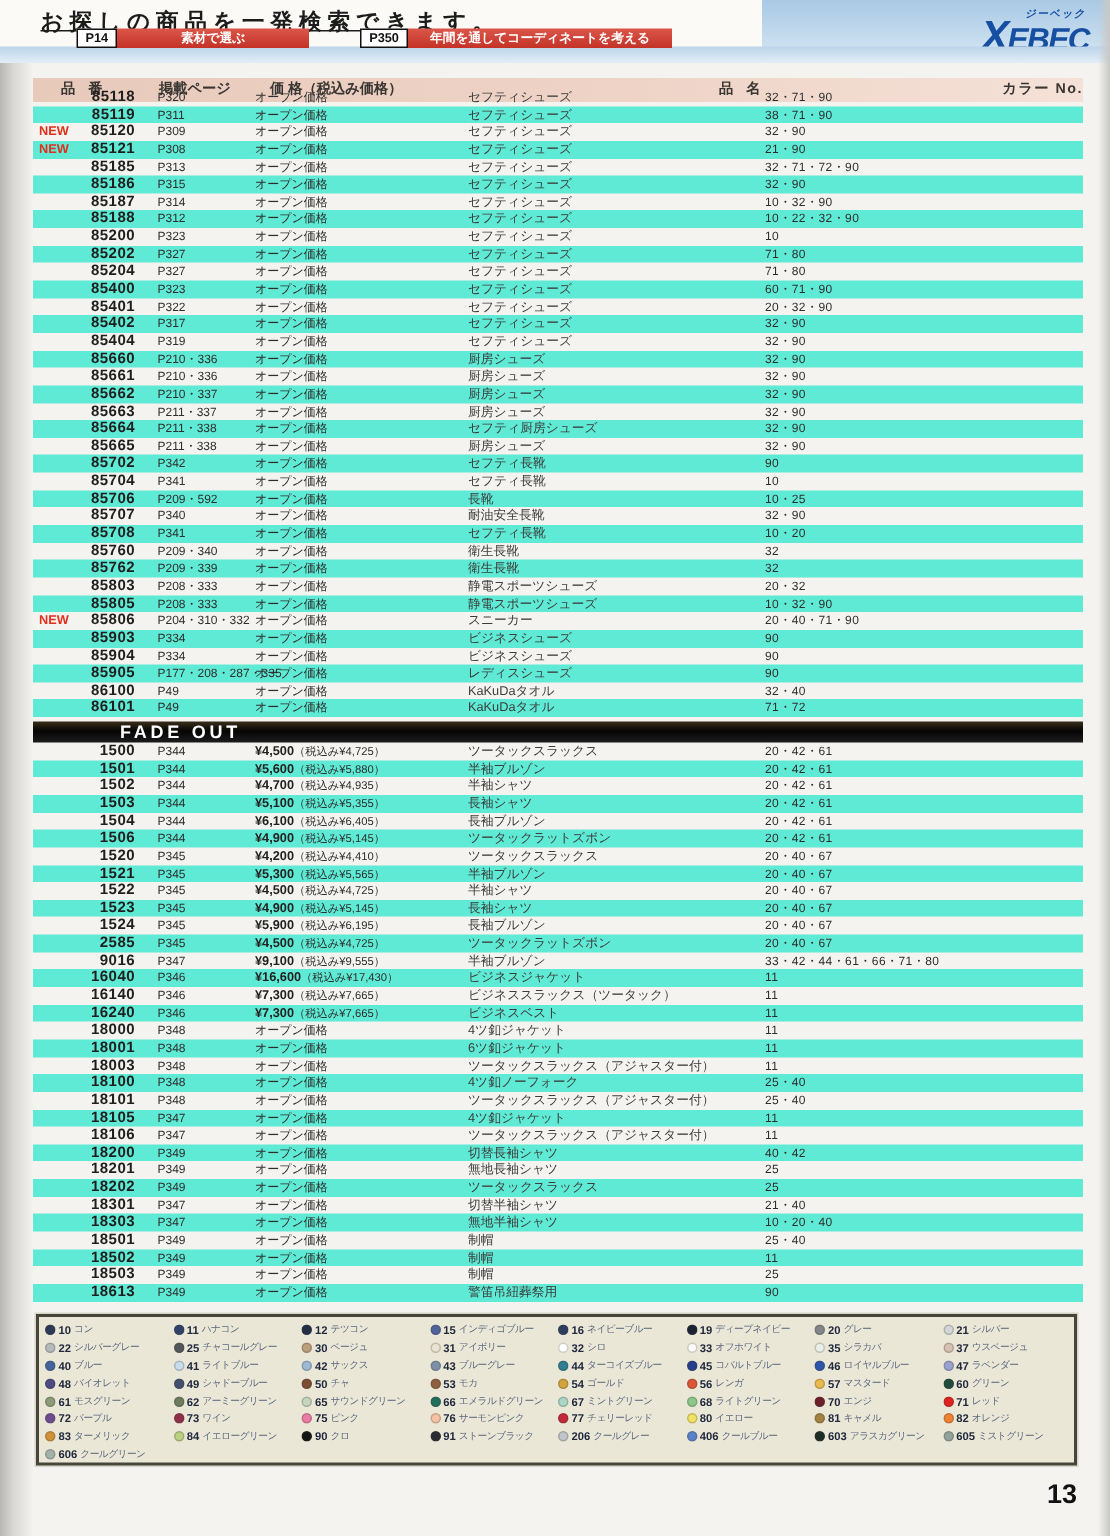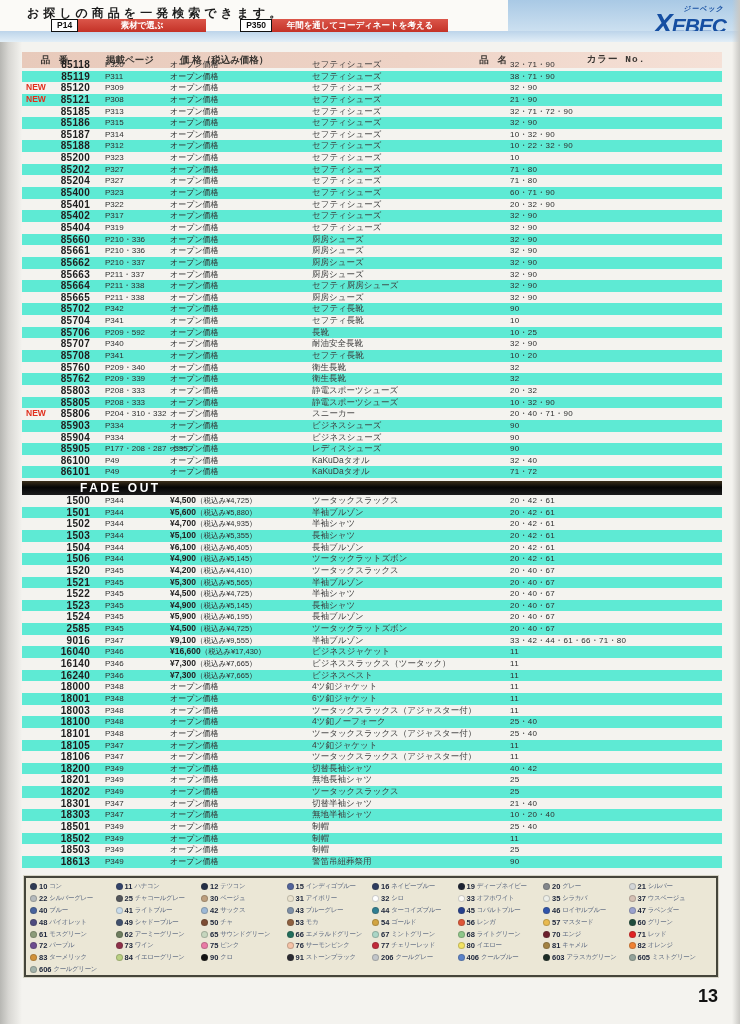--- a/index.html
+++ b/index.html
@@ -10,22 +10,22 @@
     background:linear-gradient(90deg,#b7b7b3 0%, #d8d7d3 40%, rgba(244,243,239,0) 100%); }
   .scan-edge-right { position:absolute; right:0; top:0; bottom:0; width:8px;
     background:linear-gradient(270deg,#c9c8c4 0%, rgba(244,243,239,0) 100%); }
 
   
   .hdr { position:absolute; top:0; left:0; right:0; height:42px; background:#fbfaf7; }
   .blue-strip { position:absolute; top:31px; left:0; right:0; height:11px;
     background:linear-gradient(180deg,#bcd4ea,#e2eef7); }
   .blue-block { position:absolute; top:0; right:0; width:232px; height:42px;
     background:linear-gradient(180deg,#a9c9e5,#d8e8f4); }
-  .top-note { position:absolute; top:5px; left:27px; font-size:12px; font-weight:bold;
-    letter-spacing:4px; color:#1c1c1c; }
+  .top-note { position:absolute; top:5px; left:27px; font-size:15px; font-weight:bold;
+    letter-spacing:4px; color:#1c1c1c;text-decoration:underline; }
   .tag-row { position:absolute; top:19px; left:27px; display:flex; align-items:stretch; height:13px;margin-left:24px; }
   .tag-pageref { background:#fff; border:1.5px solid #111; color:#111; font-weight:bold;
     font-size:8.5px; line-height:10px; padding:0 5px; }
   .tag-label { background:linear-gradient(180deg,#db564a,#c43227); color:#fff; font-weight:bold;
     font-size:8.5px; line-height:13px; text-align:center; padding:0 10px; }
   .tag-label.w1 { width:128px; }
   .tag-label.w2 { width:176px; }
   .tag-gap { width:34px; }
   .logo { position:absolute; top:4px; right:14px; text-align:right; color:#164fa2; }
   .logo .furigana { display:block; font-size:7px; font-weight:bold; font-style:italic;
@@ -35,21 +35,21 @@
   .logo .logo-text::first-letter { font-size:28px; }
 
   
   .thead { position:absolute; top:52px; left:22px; width:700px; height:16px; display:flex;
     background:linear-gradient(90deg,#e8cabb 0%,#eed3c6 55%,#f5e1d7 100%);
     font-size:9.5px; font-weight:bold; color:#3a3632; line-height:16px; }
   .thead .h-code { width:68px; text-align:center; letter-spacing:3px; }
   .thead .h-page { width:80px; text-align:center; }
   .thead .h-price { width:142px; text-align:left; padding-left:10px; }
   .thead .h-name { width:198px; text-align:right; letter-spacing:3px; }
-  .thead .h-color { flex:1; text-align:center; letter-spacing:1px;font-family:Liberation Mono, monospace; }
+  .thead .h-color { flex:1; text-align:right; letter-spacing:1px; }
 
   
   .tbody { position:absolute; top:59px; left:22px; width:700px; }
   .row { display:flex; height:11.65px; line-height:11.65px; font-size:8.5px; color:#333;
     white-space:nowrap; }
   .row.alt { background:#5eead4; }
   .c-new { width:28px; color:#e0301e; font-weight:bold; font-size:8.5px; padding-left:4px; }
   .c-code { width:40px; text-align:right; font-weight:bold; font-size:10px; color:#1f1f1f;
     letter-spacing:0.3px; }
   .c-page { width:74px; padding-left:9px; margin-left:6px; font-size:8px; color:#2e2e2e; }

